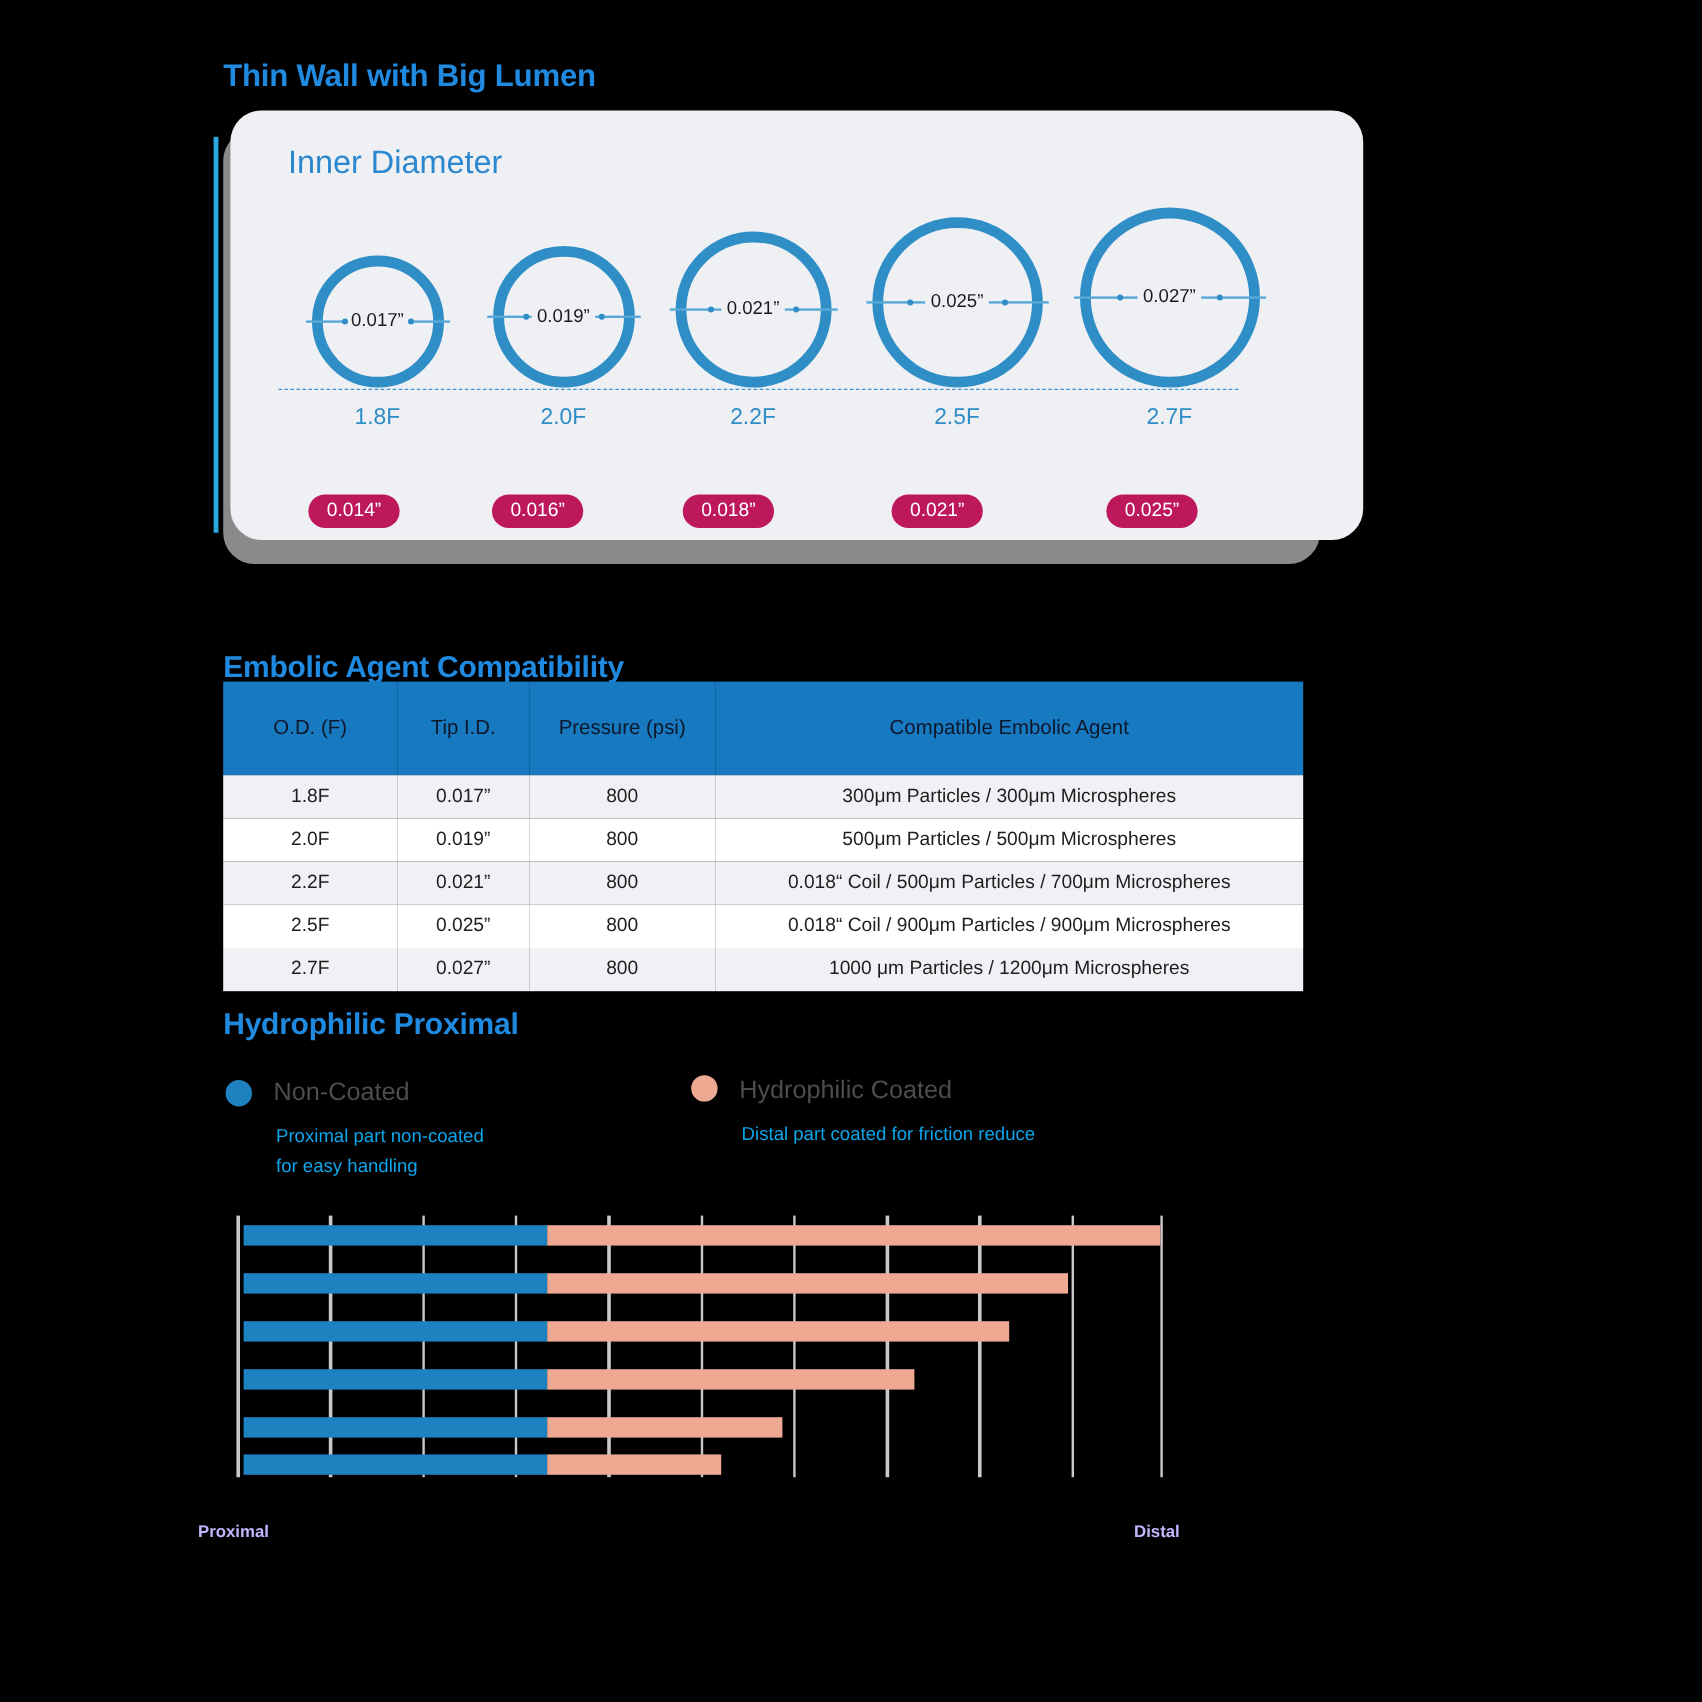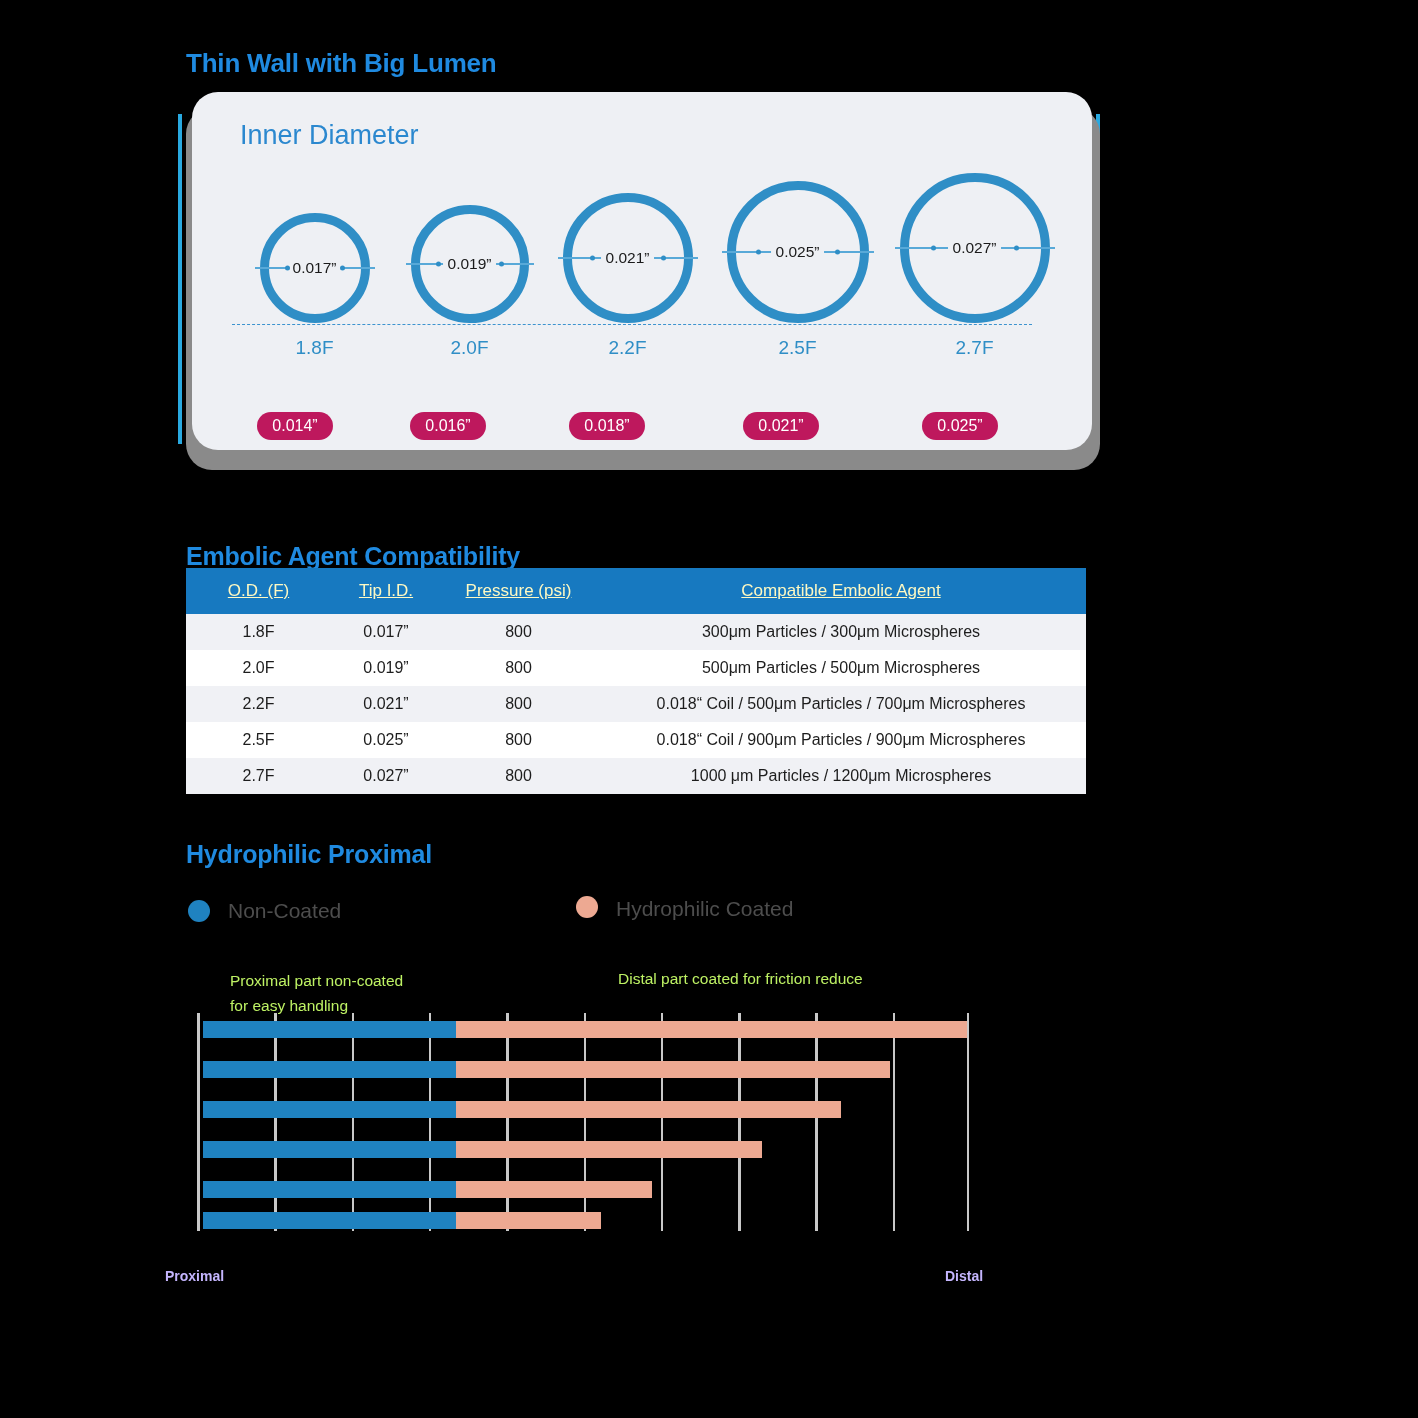--- a/index.html
+++ b/index.html
@@ -4,47 +4,47 @@
 <style>
   html,body{margin:0;padding:0;background:#000;}
   body{width:1418px;height:1418px;position:relative;font-family:"Liberation Sans",sans-serif;overflow:hidden;}
 
   .sec-title{position:absolute;color:#1f8ae0;font-weight:bold;letter-spacing:-0.2px;}
 
   
   #card-wrap{position:absolute;left:170px;top:92px;width:930px;height:378px;}
   .accent-line{position:absolute;background:#29a9e0;width:4px;}
   .card-shadow{position:absolute;left:16px;top:16px;width:914px;height:362px;background:#8a8a8a;border-radius:26px;}
-  .card{position:absolute;left:22px;top:0px;width:900px;height:358px;background:#eef0f4;border-radius:26px;}
+  .card{position:absolute;left:22px;top:0px;width:900px;height:358px;background:#eef0f4;border-radius:26px;padding-left:44px;}
 
   .card-h{position:absolute;color:#2b88cf;font-size:27px;}
 
   .circles{position:absolute;left:40px;top:56px;width:830px;height:175px;}
   .circ-cell{position:absolute;bottom:0;text-align:center;}
   .ring{position:relative;border:9px solid #2f8ec6;border-radius:50%;box-sizing:border-box;}
   .dimline{position:absolute;left:-14px;right:-14px;top:50%;height:2px;background:#58a9d8;transform:translateY(-50%);}
   .dimlabel{position:absolute;left:50%;top:50%;transform:translate(-50%,-50%);background:#eef0f4;padding:0 5px;color:#1a1a1a;font-size:15.5px;white-space:nowrap;z-index:3;}
   .dot-l,.dot-r{position:absolute;top:50%;width:5px;height:5px;border-radius:50%;background:#2f8ec6;transform:translateY(-50%);z-index:4;}
 
   .dashline{position:absolute;left:40px;top:232px;width:800px;border-top:1.5px dashed #3c93cf;}
   .fr-label{position:absolute;color:#2f8ec6;font-size:19px;text-align:center;}
 
   .gw-pill{position:absolute;background:#be185d;color:#fff;border-radius:14px;font-size:16px;display:flex;align-items:center;justify-content:center;height:28px;width:76px;}
 
   
   #tbl{position:absolute;left:186px;top:568px;width:900px;border-collapse:collapse;}
-  #tbl th{background:#1779c0;color:#fef9c3;font-weight:normal;font-size:17px;padding:13px 0;text-decoration:underline;}
+  #tbl th{background:#1779c0;color:#0f172a;font-weight:normal;font-size:17px;padding:29px 0;}
   #tbl td{font-size:16px;color:#1d1d1d;text-align:center;padding:9px 0;}
   #tbl tbody tr:nth-child(odd){background:#f0f1f5;}
   #tbl tbody tr:nth-child(even){background:#ffffff;}
 
   
   .leg-dot{position:absolute;width:22px;height:22px;border-radius:50%;}
   .leg-title{position:absolute;color:#4d4d4d;font-size:21px;}
-  .leg-desc{position:absolute;color:#bef264;font-size:15.5px;line-height:25px;margin-top:33px;}
+  .leg-desc{position:absolute;color:#0ea5e9;font-size:15.5px;line-height:25px;}
 
   #chart{position:absolute;left:197px;top:1013px;width:773px;height:218px;}
   .gline{position:absolute;top:0;bottom:0;width:2.5px;background:#c9c9c9;}
   .barrow{position:absolute;height:17px;}
   .bseg{position:absolute;top:0;height:100%;}
   .bprox{background:#1f82c0;}
   .bdist{background:#eda992;}
 
   .axlabel{position:absolute;color:#c4b5fd;font-size:14px;font-weight:bold;}
 </style>

